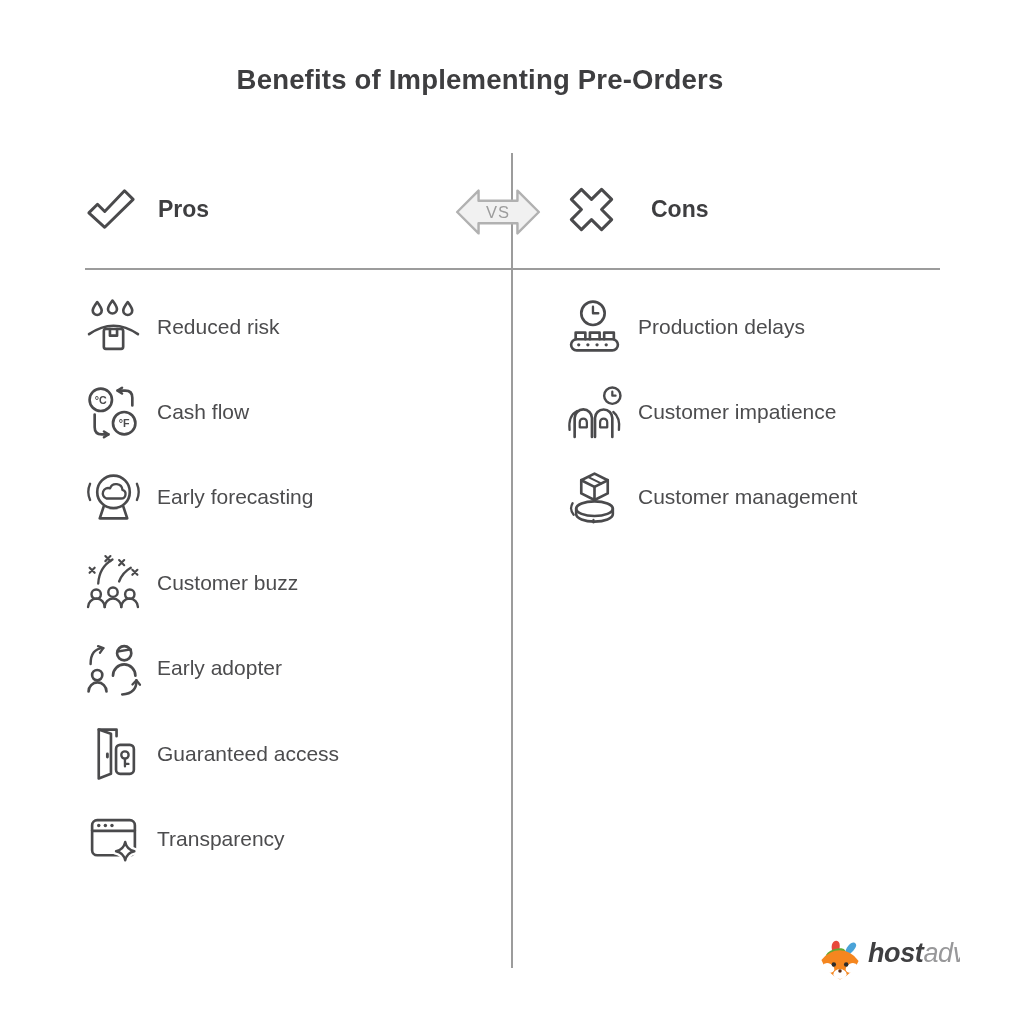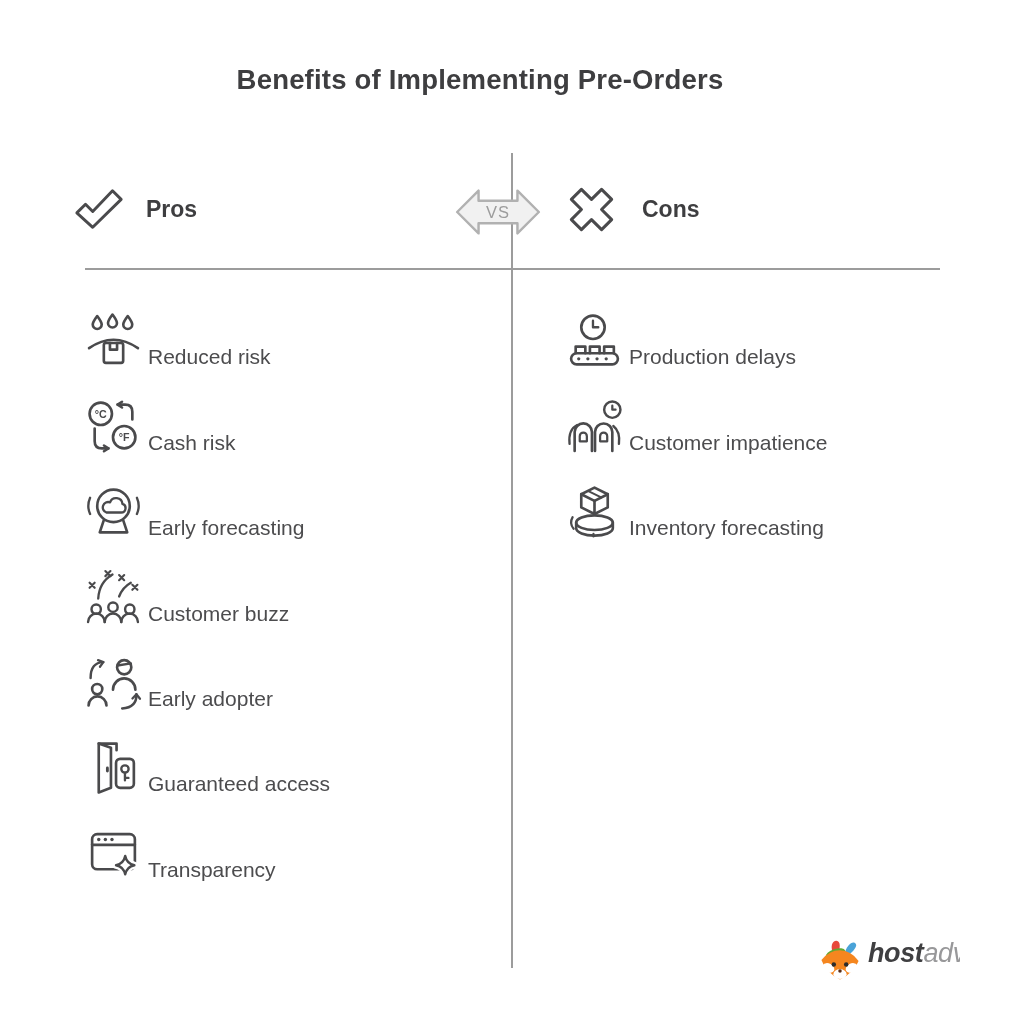--- a/index.html
+++ b/index.html
@@ -4,36 +4,36 @@
 <style>
   html,body{margin:0;padding:0;background:#fff;}
   .canvas{position:relative;width:960px;height:1016px;background:#fff;overflow:hidden;
           font-family:"Liberation Sans",sans-serif;}
   .title{position:absolute;top:64px;left:0;width:100%;margin:0;text-align:center;
          font-size:27.5px;font-weight:700;color:var(--ink);letter-spacing:.2px;}
   .vline{position:absolute;left:511px;top:153px;width:2px;height:815px;background:var(--line);}
   .hline{position:absolute;left:85px;top:268px;width:855px;height:2px;background:var(--line);}
 
   .col-header{position:absolute;display:flex;align-items:center;}
-  .pros-header{left:72px;top:182px;gap:20px;}
-  .cons-header{left:563px;top:181px;gap:22px;}
+  .pros-header{left:84px;top:182px;gap:20px;}
+  .cons-header{left:563px;top:181px;gap:31px;}
   .col-title{font-size:23px;font-weight:700;color:var(--ink);}
   .hdr-ic svg{color:var(--icon);stroke:currentColor;fill:none;stroke-width:3;
               stroke-linecap:round;stroke-linejoin:round;display:block;}
 
   .vs{position:absolute;left:451px;top:177px;width:94px;height:70px;}
   .vs svg{display:block;width:100%;height:100%;}
   .vs-shape{fill:var(--vs-fill);stroke:var(--vs-stroke);stroke-width:2.5;stroke-linejoin:round;}
   .vs-text{fill:var(--vs-text);font-family:"Liberation Sans",sans-serif;font-size:17px;
            font-weight:500;letter-spacing:1px;}
 
   .list{position:absolute;list-style:none;margin:0;padding:0;}
   .pros-list{left:84px;top:284px;}
   .cons-list{left:565px;top:284px;}
-  .row{height:85.4px;display:flex;align-items:flex-end;gap:6px;}
+  .row{height:85.4px;display:flex;align-items:center;gap:15px;}
   .ic{width:58px;flex:none;display:flex;justify-content:center;align-items:center;}
   .ic svg{color:var(--icon);stroke:currentColor;fill:none;stroke-width:2.6;
           stroke-linecap:round;stroke-linejoin:round;display:block;}
   .ic text{font-family:"Liberation Sans",sans-serif;}
   .lbl{font-size:21px;color:var(--label);}
 
   .logo{position:absolute;left:817px;top:938px;display:flex;gap:5px;}
   .logo svg{display:block;}
   .brand{font-size:27px;font-style:italic;letter-spacing:-.4px;}
   .brand-bold{font-weight:800;color:var(--brand-dark);}
@@ -94,21 +94,21 @@
           <circle cx="15.5" cy="15.5" r="11"></circle>
           <circle cx="38.5" cy="38.5" r="11"></circle>
           <text x="15.5" y="19.5" font-size="10.5" font-weight="700" text-anchor="middle" fill="currentColor" stroke="none">°C</text>
           <text x="38.5" y="42.5" font-size="10.5" font-weight="700" text-anchor="middle" fill="currentColor" stroke="none">°F</text>
           <path d="M46.5 21 V13.5 Q46.5 6.5 39.5 6.5 H32"></path>
           <path d="M32 6.5 L36.4 3.6 M32 6.5 L36.4 9.4" stroke-width="2.4"></path>
           <path d="M9.5 30 V42.5 Q9.5 49.5 16.5 49.5 H23"></path>
           <path d="M23 49.5 L18.6 46.6 M23 49.5 L18.6 52.4" stroke-width="2.4"></path>
         </svg>
       </span>
-      <span class="lbl">Cash risk</span>
+      <span class="lbl">Cash flow</span>
     </li>
     <li class="row">
       <span class="ic">
         <svg width="57" height="57" viewBox="0 0 56 56">
           <circle cx="28" cy="22.5" r="16"></circle>
           <path d="M21 29 H35.5 A4.3 4.3 0 0 0 36.8 20.6 A6.3 6.3 0 0 0 24.6 19 A4.9 4.9 0 0 0 21 29 Z" stroke-width="2.3"></path>
           <path d="M18.5 36.5 L14.5 48.5 H41.5 L37.5 36.5"></path>
           <path d="M5 14.5 Q1.5 22.5 5 30.5" stroke-width="2.3"></path>
           <path d="M51 14.5 Q54.5 22.5 51 30.5" stroke-width="2.3"></path>
         </svg>
@@ -218,21 +218,21 @@
           <path d="M28 4.5 L41 11 L28 17.5 L15 11 Z"></path>
           <path d="M15 11 V24 L28 30.5 V17.5"></path>
           <path d="M41 11 V24 L28 30.5"></path>
           <path d="M21.5 7.8 L34.5 14.2" stroke-width="2"></path>
           <path d="M10 39 a18 7.2 0 1 0 36 0 a18 7.2 0 1 0 -36 0"></path>
           <path d="M10 39 v5.5 a18 7.2 0 0 0 36 0 V39"></path>
           <path d="M27 50 v2.5" stroke-width="2.2"></path>
           <path d="M6.5 33.5 Q3 39.5 7.5 45" stroke-width="2.2"></path>
         </svg>
       </span>
-      <span class="lbl">Inventory forecasting</span>
+      <span class="lbl">Customer management</span>
     </li>
   </ul>
 
   <div class="logo">
     <span>
       <svg width="46" height="44" viewBox="0 0 52 48">
         <path d="M20 20 C12 6 20 0 24 3 C27 5 26 14 22 20 Z" fill="#e8483b"></path>
         <path d="M30 20 C34 4 42 2 44 6 C46 10 38 17 32 21 Z" fill="#4aa3d8"></path>
         <ellipse cx="21" cy="17" rx="11.5" ry="5.5" transform="rotate(-18 21 17)" fill="#62a832"></ellipse>
         <path d="M5 24 Q14 13 26 13 Q38 13 47 25 Q42 38 26 46 Q10 38 5 24 Z" fill="#f5861f"></path>

